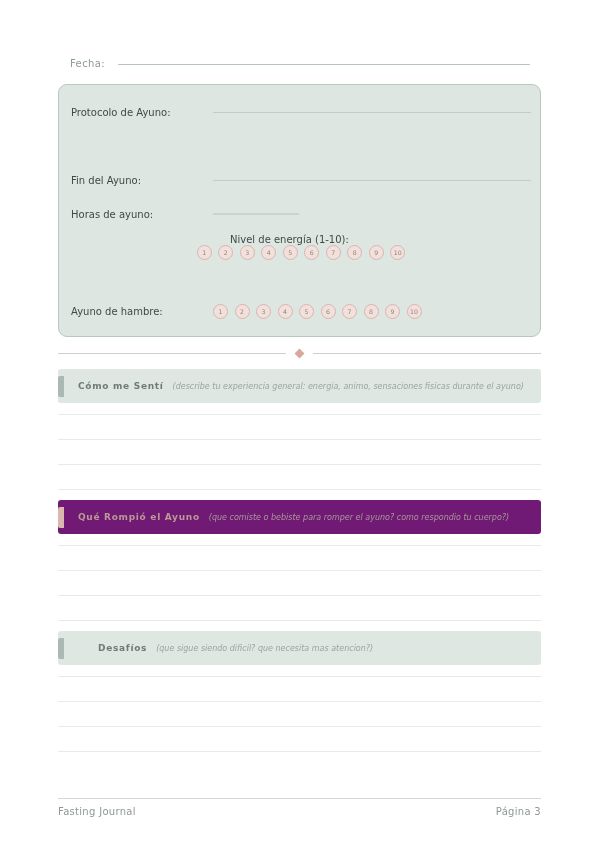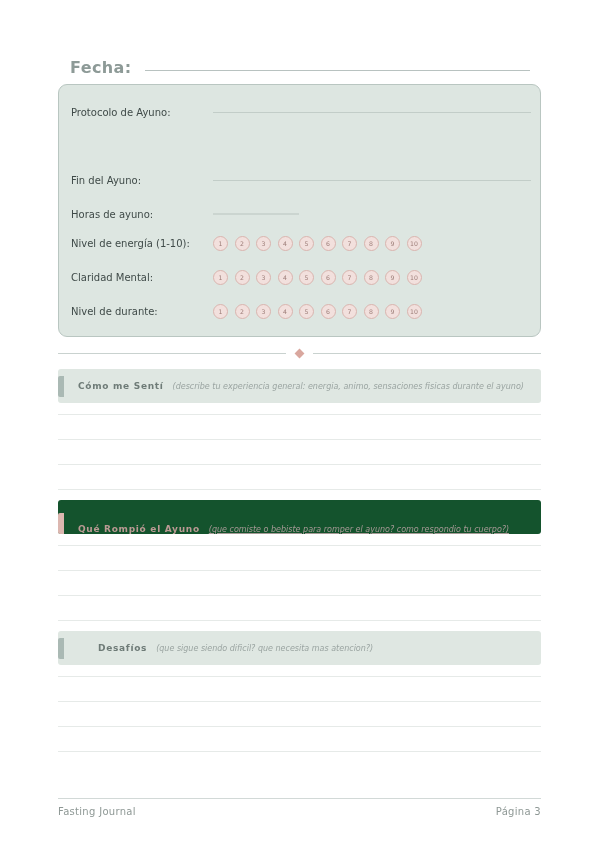--- a/index.html
+++ b/index.html
@@ -26,22 +26,22 @@
   
   .fecha-row {
     position: absolute;
     left: 70px;
     top: 58px;
     width: 460px;
     display: flex;
     align-items: baseline;
   }
   .fecha-label {
-    font-size: 16px;
-    font-weight: bold;
+    font-size: 10px;
+    font-weight: normal;
     color: #8d9a97;
     letter-spacing: 0.4px;
     white-space: nowrap;
   }
   .fecha-line {
     flex: 1;
     margin-left: 13px;
     height: 1px;
     background: #b8c2c0;
     position: relative;
@@ -158,24 +158,24 @@
     font-size: 8px;
     font-style: italic;
     margin-left: 9px;
     color: #9aa4a1;
   }
 
   .head-green { background: #dfe7e2; }
   .head-green .accent { background: #aab9b4; }
   .head-green .sec-title { color: #6e7b77; }
 
-  .head-rose { background: #14532d; align-items: flex-end; }
+  .head-rose { background: #701a75; }
   .head-rose .accent { background: #dcb7b0; }
   .head-rose .sec-title { color: #bb9a94; }
-  .head-rose .sec-hint { color: #a89a97; text-decoration: underline; }
+  .head-rose .sec-hint { color: #a89a97; }
 
   .writing-lines {
     position: absolute;
     left: 58px;
     width: 483px;
   }
   .wline {
     height: 24px;
     border-bottom: 1px solid #e6eae8;
   }
@@ -217,65 +217,50 @@
         <span class="field-line long"></span>
       </div>
       <div class="field-row" style="top: 86px;">
         <span class="field-label">Fin del Ayuno:</span>
         <span class="field-line long"></span>
       </div>
       <div class="field-row" style="top: 120px;">
         <span class="field-label">Horas de ayuno:</span>
         <span class="field-line short"></span>
       </div>
-      <div class="field-row" style="top: 149px;">
+      <div class="field-row" style="top: 149px; flex-direction: column;">
         <span class="field-label">Nivel de energía (1-10):</span>
         <span class="scale">
           <span class="dot">1</span>
           <span class="dot">2</span>
           <span class="dot">3</span>
           <span class="dot">4</span>
           <span class="dot">5</span>
           <span class="dot">6</span>
           <span class="dot">7</span>
           <span class="dot">8</span>
           <span class="dot">9</span>
           <span class="dot">10</span>
         </span>
       </div>
-      <div class="field-row" style="top: 183px;">
-        <span class="field-label">Claridad Mental:</span>
+      <div class="field-row" style="top: 217px;">
+        <span class="field-label">Ayuno de hambre:</span>
         <span class="scale">
           <span class="dot">1</span>
           <span class="dot">2</span>
           <span class="dot">3</span>
           <span class="dot">4</span>
           <span class="dot">5</span>
           <span class="dot">6</span>
           <span class="dot">7</span>
           <span class="dot">8</span>
           <span class="dot">9</span>
           <span class="dot">10</span>
         </span>
       </div>
-      <div class="field-row" style="top: 217px;">
-        <span class="field-label">Nivel de durante:</span>
-        <span class="scale">
-          <span class="dot">1</span>
-          <span class="dot">2</span>
-          <span class="dot">3</span>
-          <span class="dot">4</span>
-          <span class="dot">5</span>
-          <span class="dot">6</span>
-          <span class="dot">7</span>
-          <span class="dot">8</span>
-          <span class="dot">9</span>
-          <span class="dot">10</span>
-        </span>
-      </div>
     </div>
 
   <div class="divider">
     <span class="rule"></span>
     <span class="diamond"></span>
     <span class="rule"></span>
   </div>
 
   <div id="sections-host">
       <div class="section-head head-green" style="top: 369px;">

